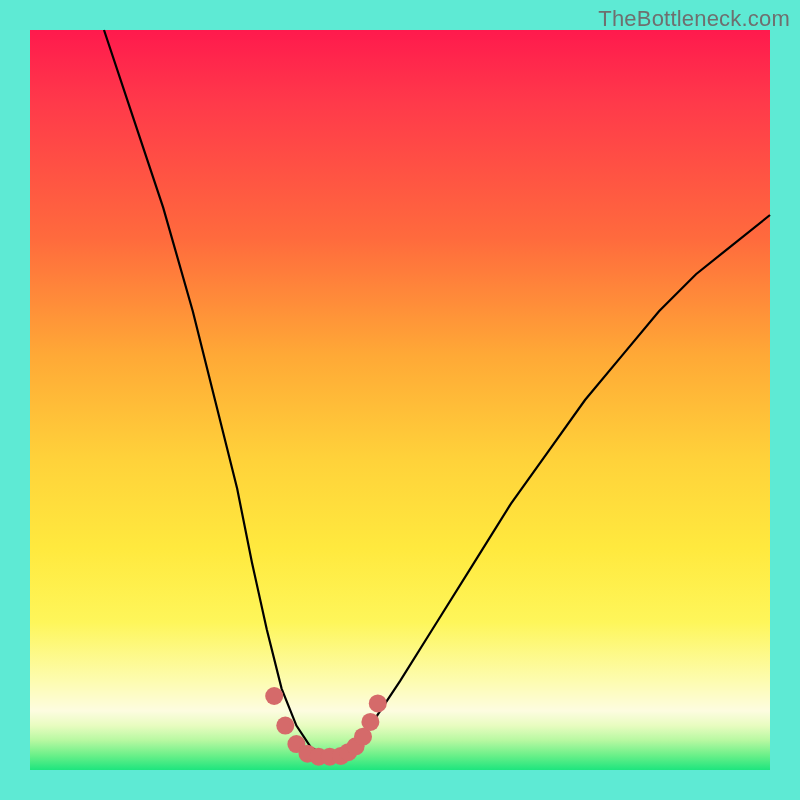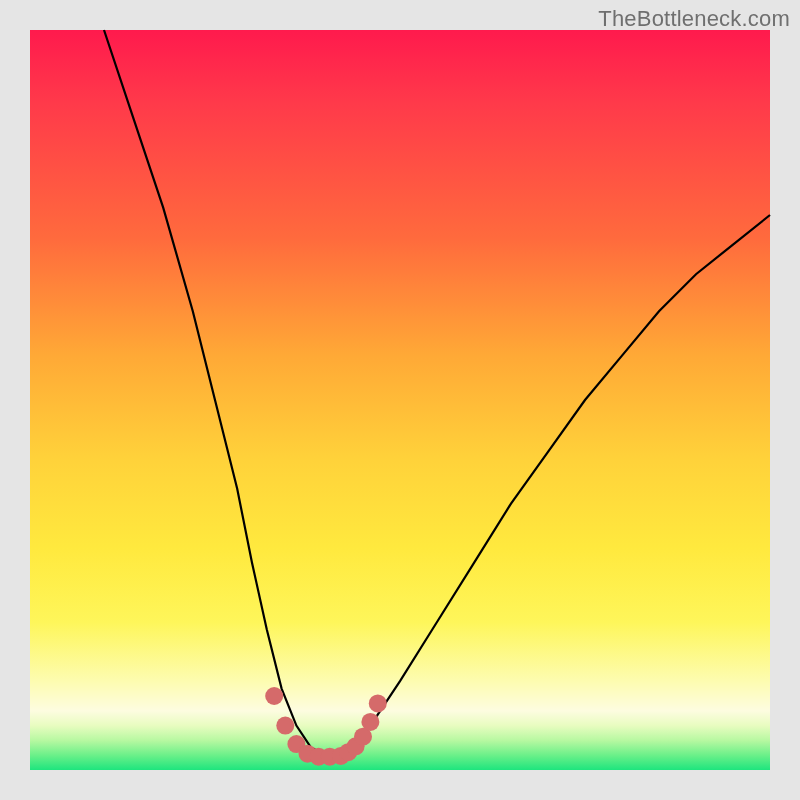--- a/index.html
+++ b/index.html
@@ -10,21 +10,21 @@
     background: #000;
     overflow: hidden;
     font-family: Arial, Helvetica, sans-serif;
   }
   .frame {
     position: absolute;
     left: 0;
     top: 0;
     width: 800px;
     height: 800px;
-    background: #e5e5e5;
+    background: #5eead4;
   }
   .plot {
     position: absolute;
     left: 30px;
     top: 30px;
     width: 740px;
     height: 740px;
     
     background: linear-gradient(
       to bottom,

